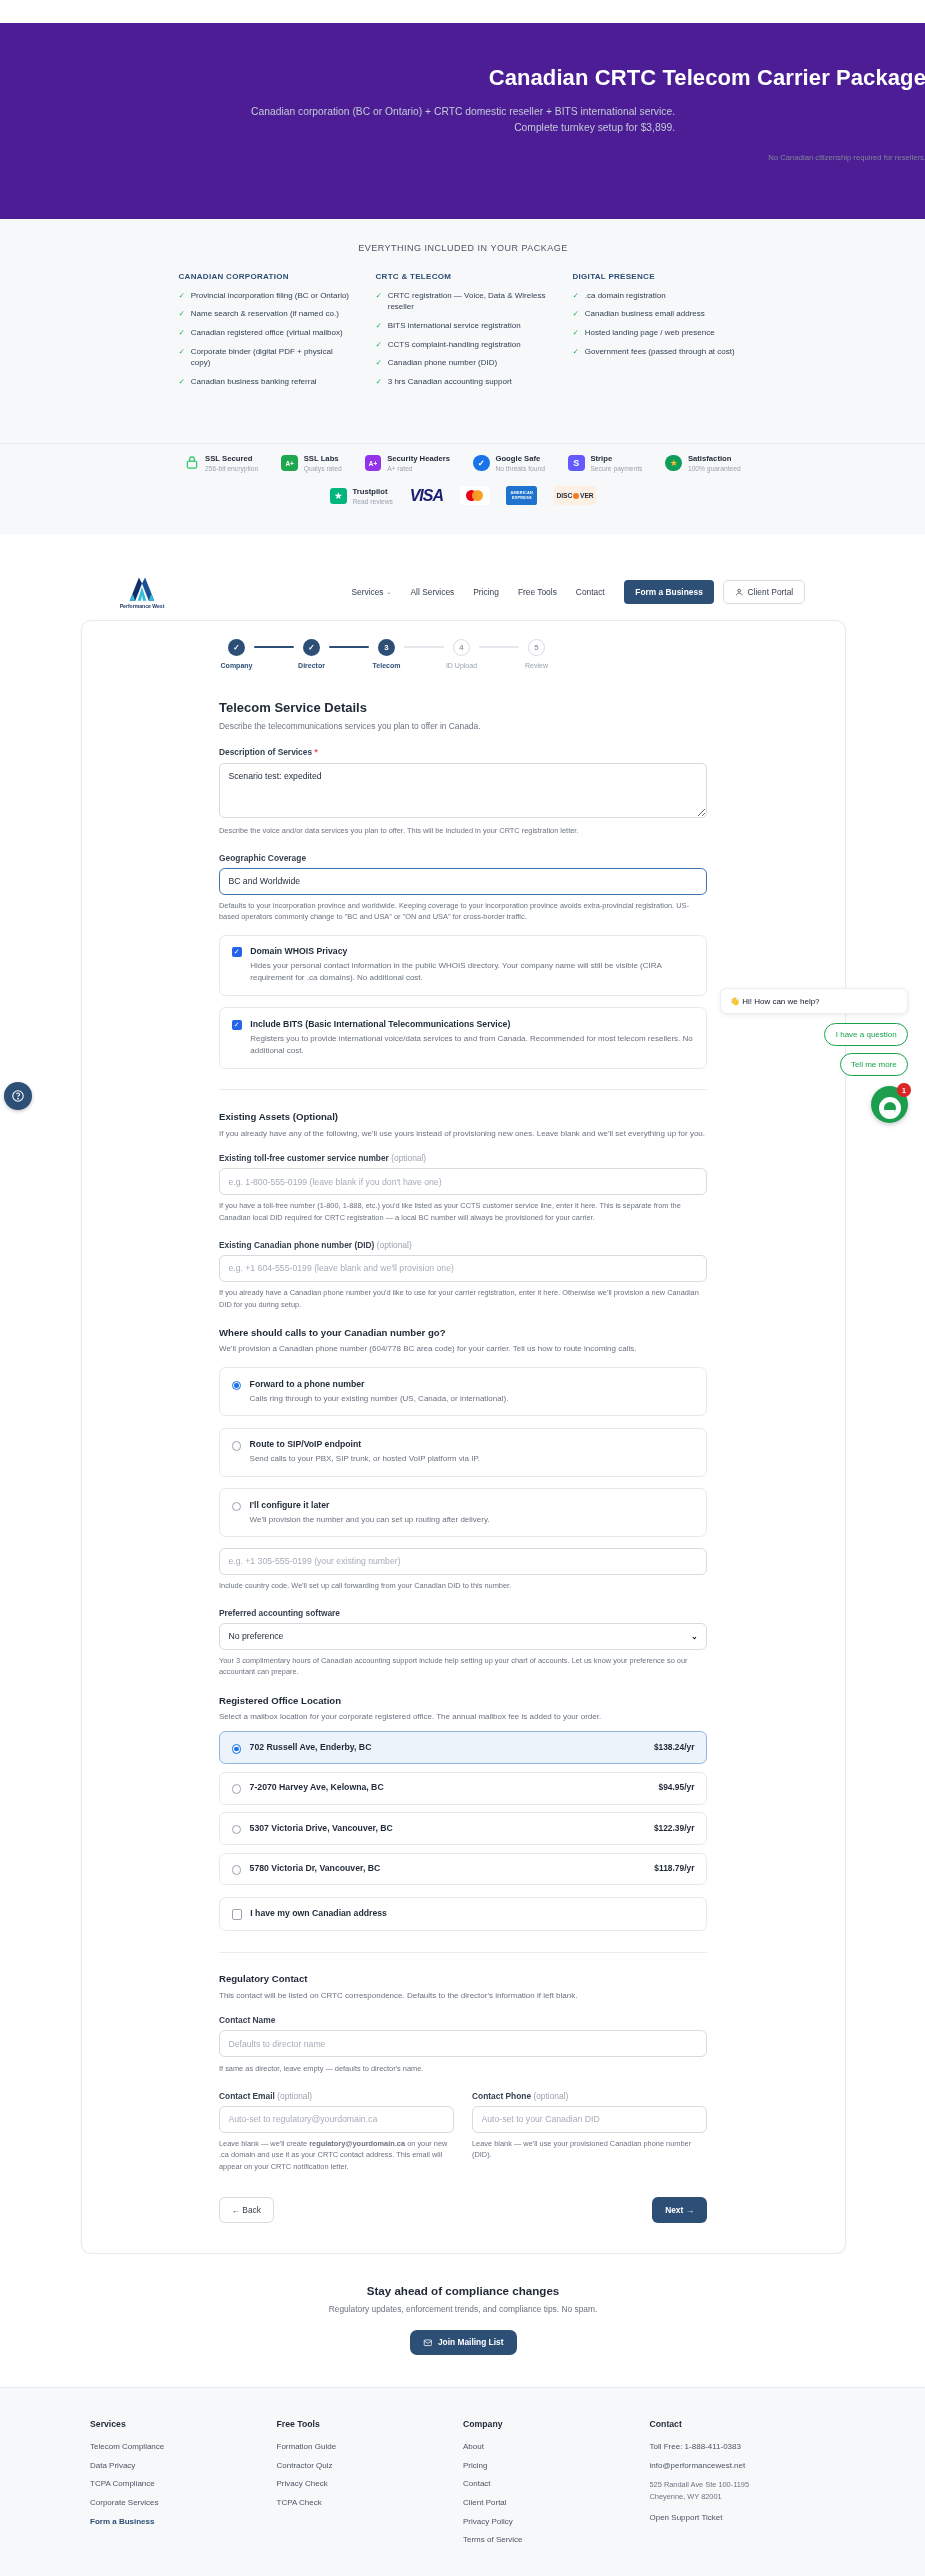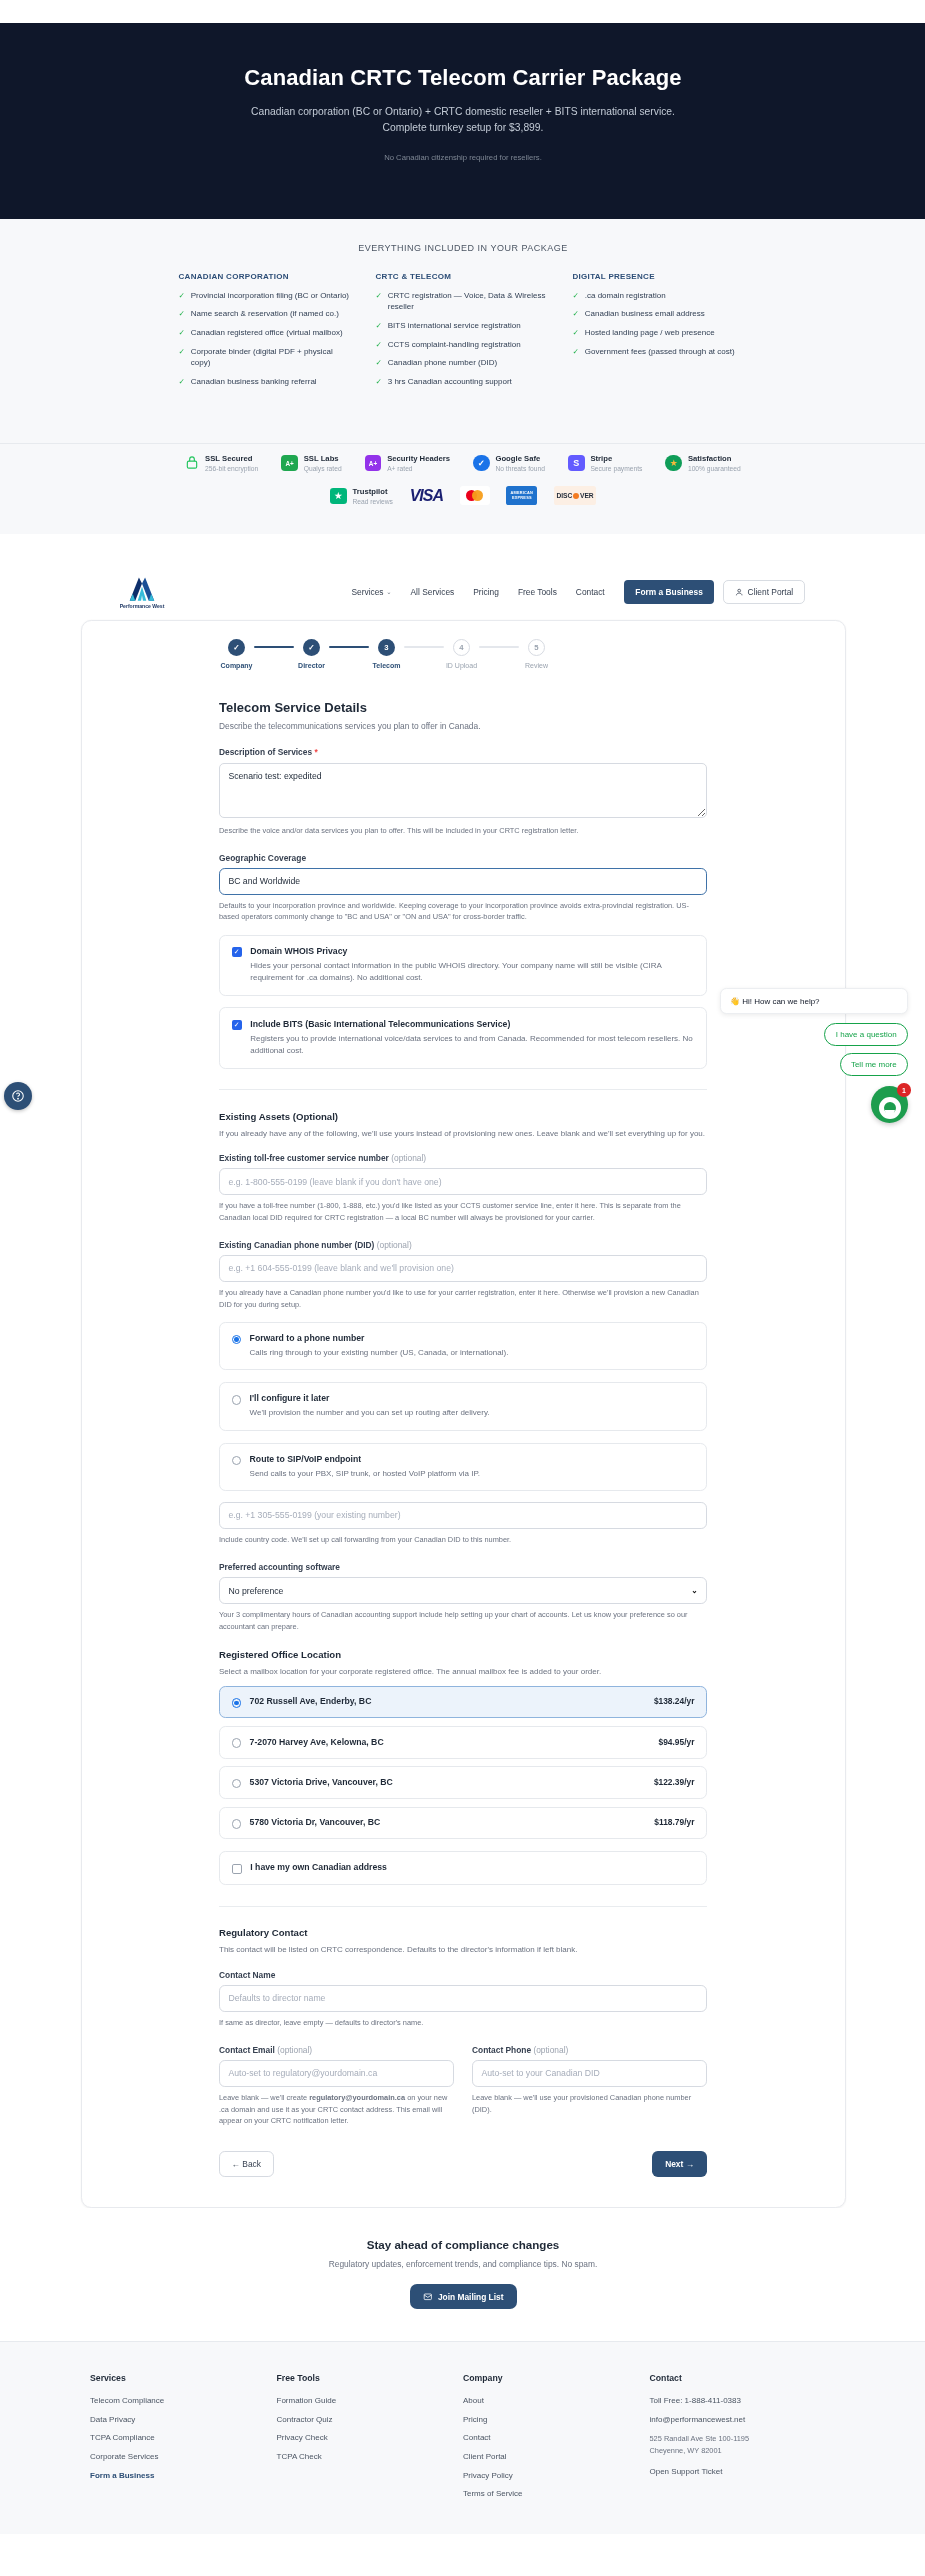--- a/index.html
+++ b/index.html
@@ -2,21 +2,21 @@
 <html style="font-size:10.3px"><head>
 <meta charset="utf-8">
 <style>
   *{box-sizing:border-box;margin:0;padding:0}
   html,body{width:926px}
   body{height:2576px;position:relative;overflow:hidden;background:#fff;
        font-family:"Liberation Sans",sans-serif;color:#1f2937}
   .top-strip{height:22.5px;background:#fff}
 
   
-  .hero{height:196px;background:#0f172a;text-align:center;padding-top:42px}
+  .hero{height:196px;background:#4c1d95;text-align:right;padding-top:42px}
   .hero h1{color:#fff;font-size:22px;font-weight:800;letter-spacing:0.1px}
   .hero .sub{color:#c3cbd6;font-size:10.3px;line-height:1.65;max-width:424px;margin:13px auto 0}
   .hero .note{color:#7e8794;font-size:7.7px;margin-top:15.4px}
 
   
   .included{height:224px;background:#f7f8fa;padding-top:24.4px}
   .included .head{font-size:9px;color:#4b5563;text-align:center;letter-spacing:0.5px;margin-bottom:19px}
   .inc-grid{width:569px;margin:0 auto;display:grid;grid-template-columns:1fr 1fr 1fr;column-gap:22px}
   .inc-col .ct{font-size:8px;font-weight:700;color:#2d4e77;letter-spacing:0.3px;margin-bottom:9px}
   .inc-item{display:flex;font-size:8px;color:#334155;line-height:1.45;margin-bottom:7px}
@@ -418,42 +418,46 @@
       <input class="inp" placeholder="e.g. 1-800-555-0199 (leave blank if you don't have one)" style="">
       <div class="help">If you have a toll-free number (1-800, 1-888, etc.) you'd like listed as your CCTS customer service line, enter it here. This is separate from the Canadian local DID required for CRTC registration — a local BC number will always be provisioned for your carrier.</div>
     </div>
 
     <div class="mt26">
       <label class="lbl"><span>Existing Canadian phone number (DID)</span> <span class="opt">(optional)</span></label>
       <input class="inp" placeholder="e.g. +1 604-555-0199 (leave blank and we'll provision one)" style="">
       <div class="help">If you already have a Canadian phone number you'd like to use for your carrier registration, enter it here. Otherwise we'll provision a new Canadian DID for you during setup.</div>
     </div>
 
+    <div class="mt26">
+      <div class="sec-h">Where should calls to your Canadian number go?</div>
+      <div class="sec-d">We'll provision a Canadian phone number (604/778 BC area code) for your carrier. Tell us how to route incoming calls.</div>
+    </div>
 
     <div class="opt-card">
       <span class="rd on">
           <i></i>
         </span>
       <div>
         <div class="ol">Forward to a phone number</div>
         <div class="od">Calls ring through to your existing number (US, Canada, or international).</div>
       </div>
     </div>
     <div class="opt-card">
       <span class="rd off"></span>
       <div>
+        <div class="ol">Route to SIP/VoIP endpoint</div>
+        <div class="od">Send calls to your PBX, SIP trunk, or hosted VoIP platform via IP.</div>
+      </div>
+    </div>
+    <div class="opt-card">
+      <span class="rd off"></span>
+      <div>
         <div class="ol">I'll configure it later</div>
         <div class="od">We'll provision the number and you can set up routing after delivery.</div>
-      </div>
-    </div>
-    <div class="opt-card">
-      <span class="rd off"></span>
-      <div>
-        <div class="ol">Route to SIP/VoIP endpoint</div>
-        <div class="od">Send calls to your PBX, SIP trunk, or hosted VoIP platform via IP.</div>
       </div>
     </div>
 
     <div class="mt16">
       <input class="inp" placeholder="e.g. +1 305-555-0199 (your existing number)" style="">
       <div class="help">Include country code. We'll set up call forwarding from your Canadian DID to this number.</div>
     </div>
 
     <div class="mt26">
       <label class="lbl">Preferred accounting software</label>

